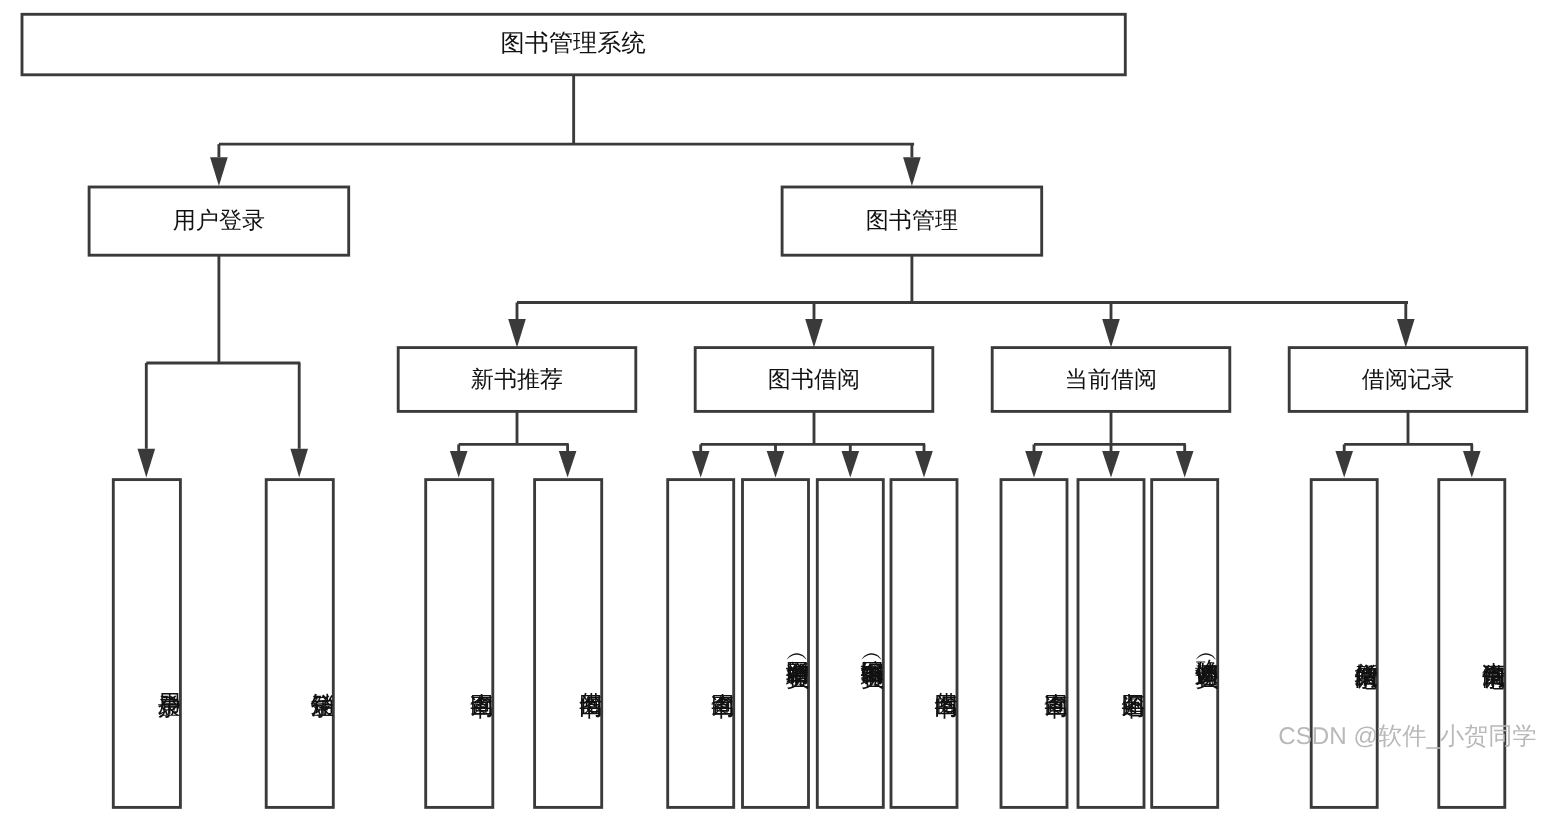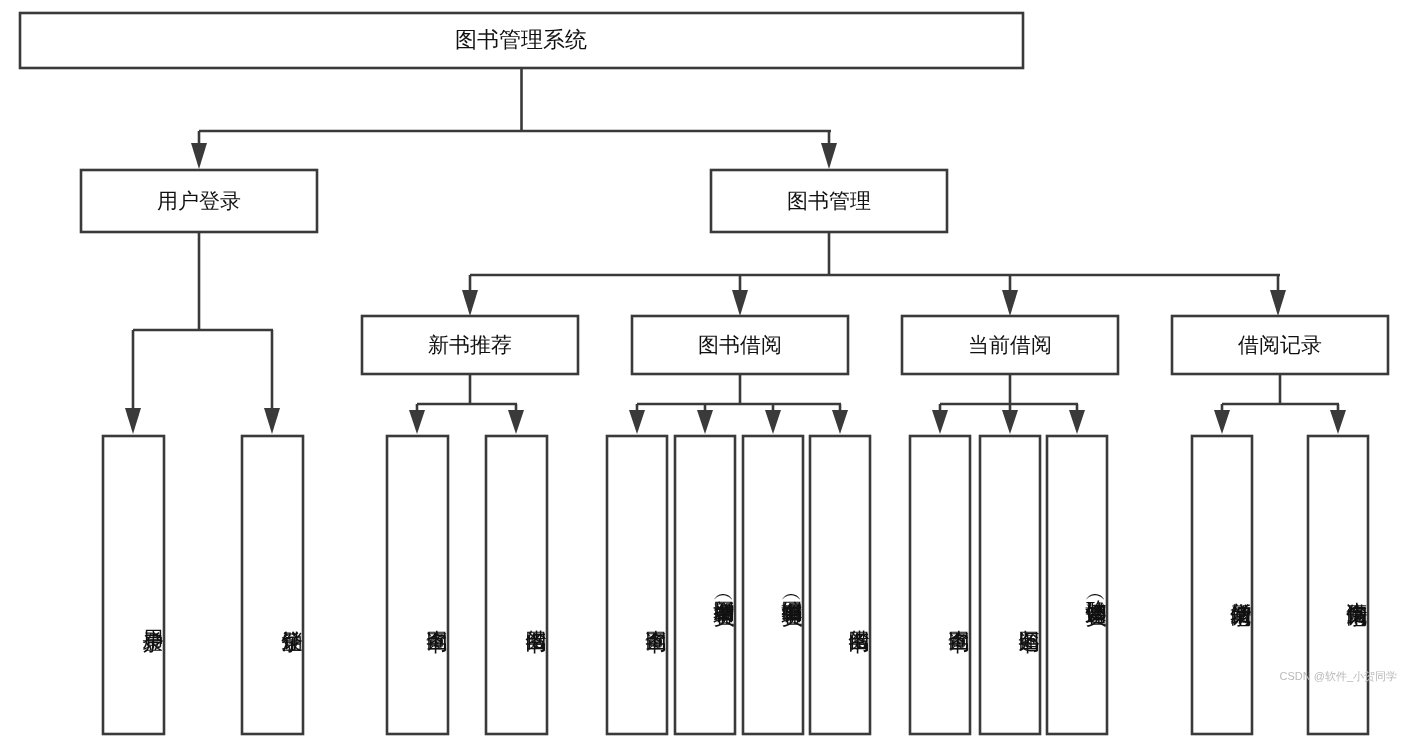--- a/index.html
+++ b/index.html
@@ -67,21 +67,21 @@
     color: #111111;
     letter-spacing: 1px;
     white-space: nowrap;
     pointer-events: none;
   }
   .watermark {
     position: absolute;
     right: 8px;
     bottom: 4px;
     font-family: "Liberation Sans", "DejaVu Sans", sans-serif;
-    font-size: 11px;
+    font-size: 22px;
     color: #b9b9b9;
     white-space: nowrap;
   }
 </style>
 </head>
 <body>
 
 <div id="diagram-root">
 
   <svg class="diagram-canvas" viewBox="0 0 1405 747">

